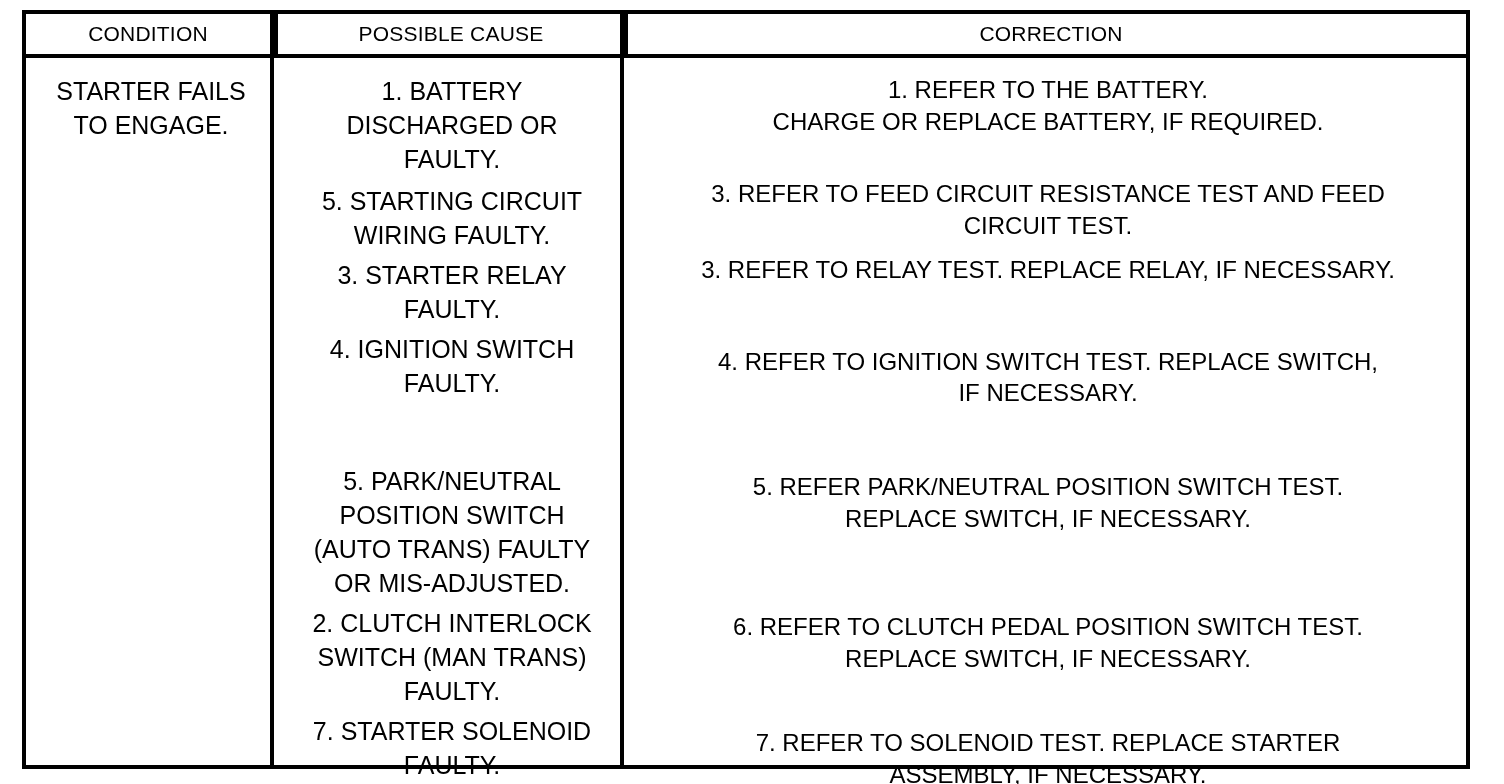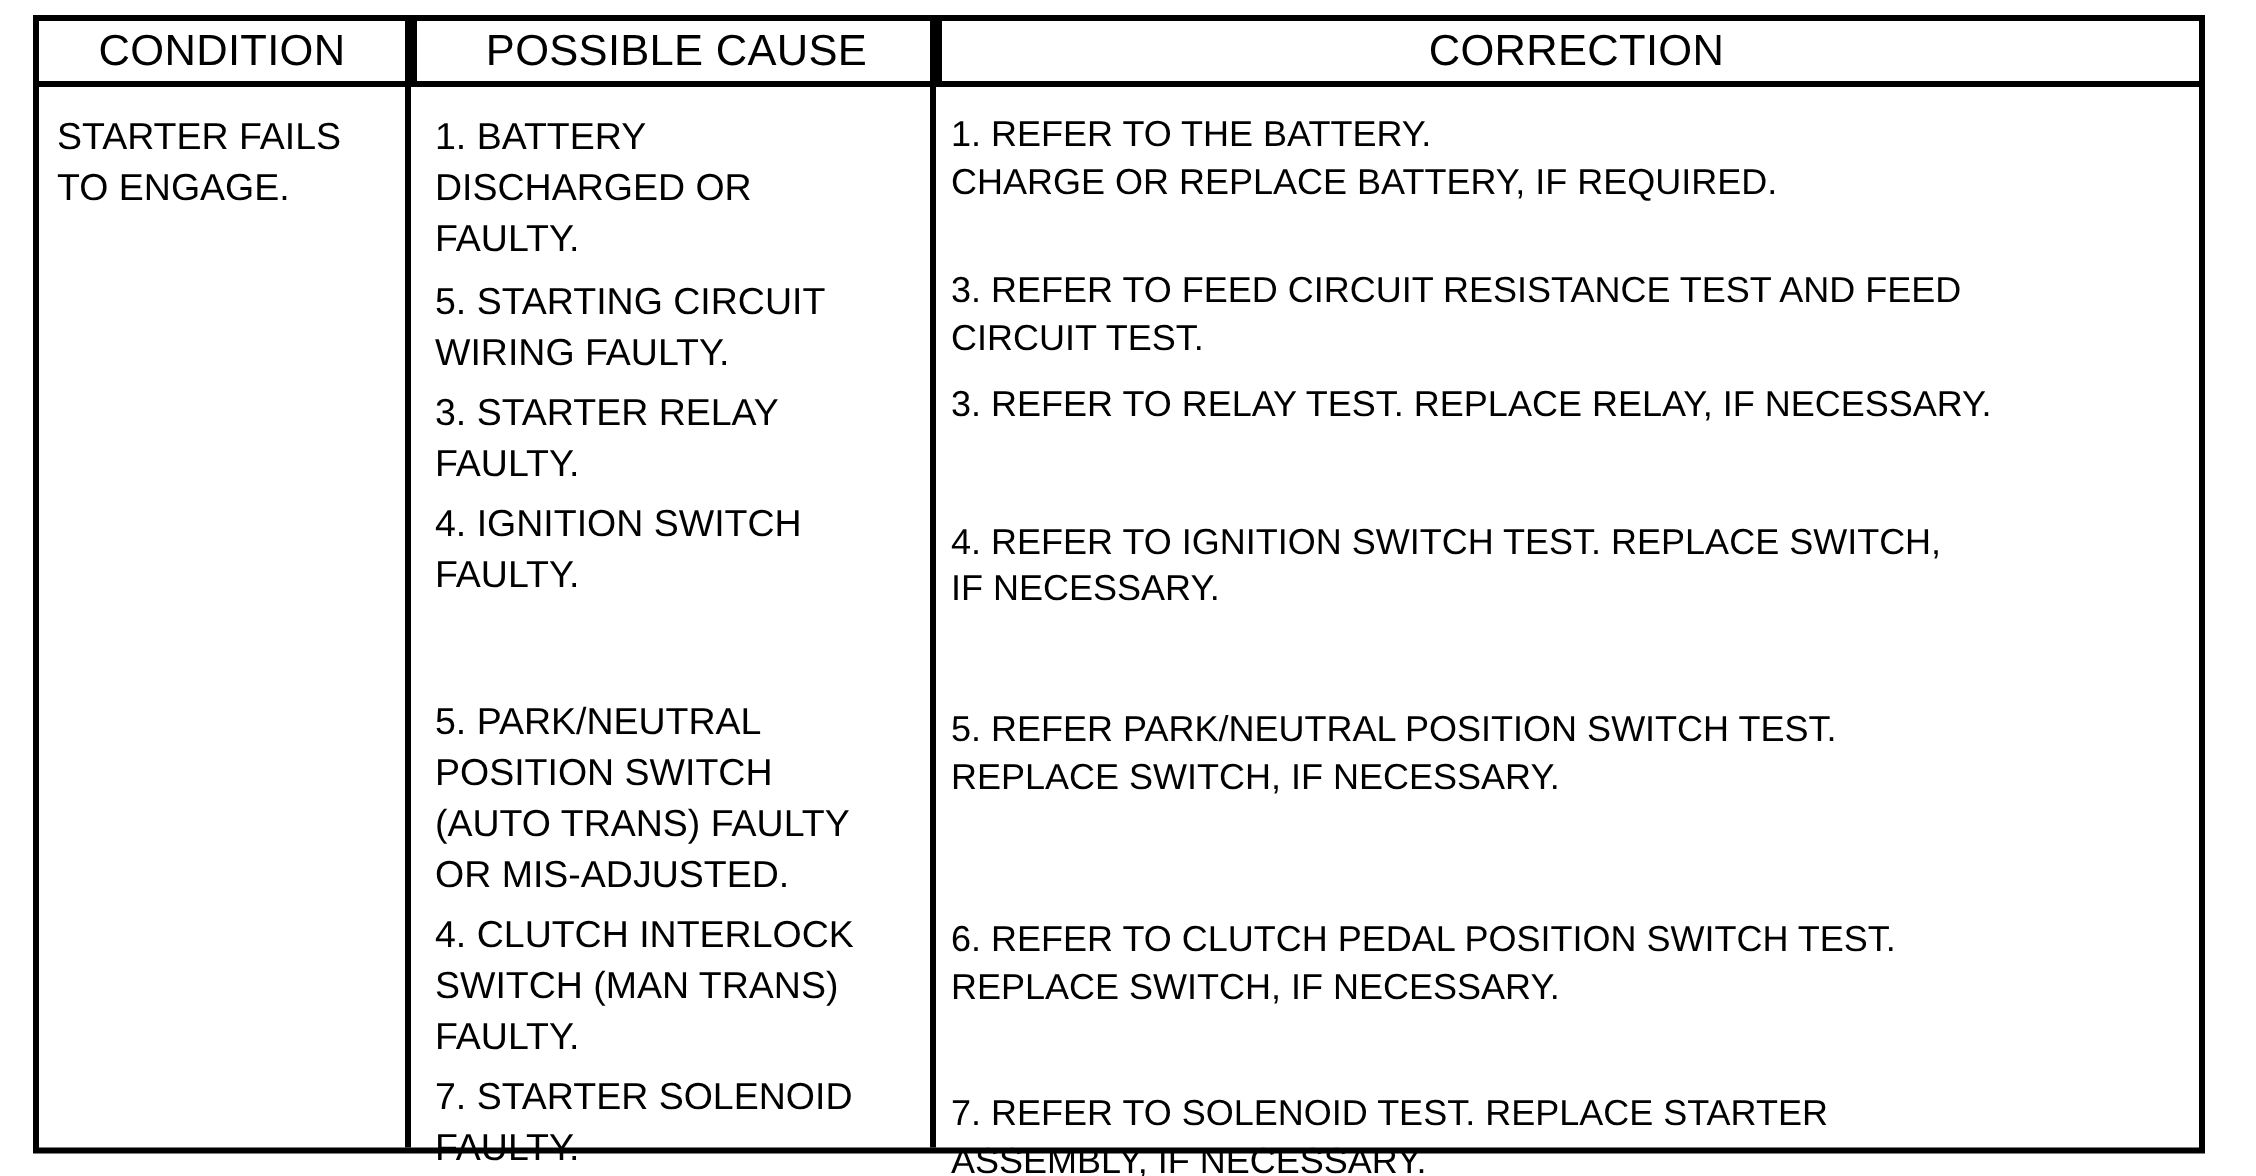--- a/index.html
+++ b/index.html
@@ -44,21 +44,21 @@
     height: 44px;
     border-bottom: 4px solid #000000;
     box-sizing: border-box;
   }
   .hcell {
     position: absolute;
     top: 0;
     height: 40px;
     line-height: 40px;
     text-align: center;
-    font-size: 29px;
+    font-size: 21px;
     letter-spacing: 0.2px;
     white-space: nowrap;
     overflow: hidden;
   }
   .hcell.c1 { left: 0px;   width: 244px; }
   .hcell.c2 { left: 248px; width: 346px; border-left: 4px solid #000000; box-sizing: content-box; }
   .hcell.c3 { left: 598px; width: 846px; border-left: 4px solid #000000; box-sizing: content-box; }
 
   
   .hdiv {
@@ -71,20 +71,21 @@
   .hdiv.d1 { left: 244px; }
   .hdiv.d2 { left: 594px; }
 
   
   .body-row {
     position: absolute;
     left: 0;
     top: 44px;
     width: 100%;
     bottom: 0;
+    text-align: center;
   }
   .bdiv {
     position: absolute;
     top: 0;
     bottom: 0;
     width: 4px;
     background: #000000;
   }
   .bdiv.d1 { left: 244px; }
   .bdiv.d2 { left: 594px; }
@@ -174,21 +175,21 @@
         <div class="blk b2">5. STARTING CIRCUIT
 WIRING FAULTY.</div>
         <div class="blk b3">3. STARTER RELAY
 FAULTY.</div>
         <div class="blk b4">4. IGNITION SWITCH
 FAULTY.</div>
         <div class="blk b5">5. PARK/NEUTRAL
 POSITION SWITCH
 (AUTO TRANS) FAULTY
 OR MIS-ADJUSTED.</div>
-        <div class="blk b6">4. CLUTCH INTERLOCK
+        <div class="blk b6">2. CLUTCH INTERLOCK
 SWITCH (MAN TRANS)
 FAULTY.</div>
         <div class="blk b7">7. STARTER SOLENOID
 FAULTY.</div>
       </div>
 
       <div class="bcell c3">
         <div class="blk b1">1. REFER TO THE BATTERY.
  CHARGE OR REPLACE BATTERY, IF  REQUIRED.</div>
         <div class="blk b2">3. REFER TO FEED CIRCUIT RESISTANCE TEST AND FEED

